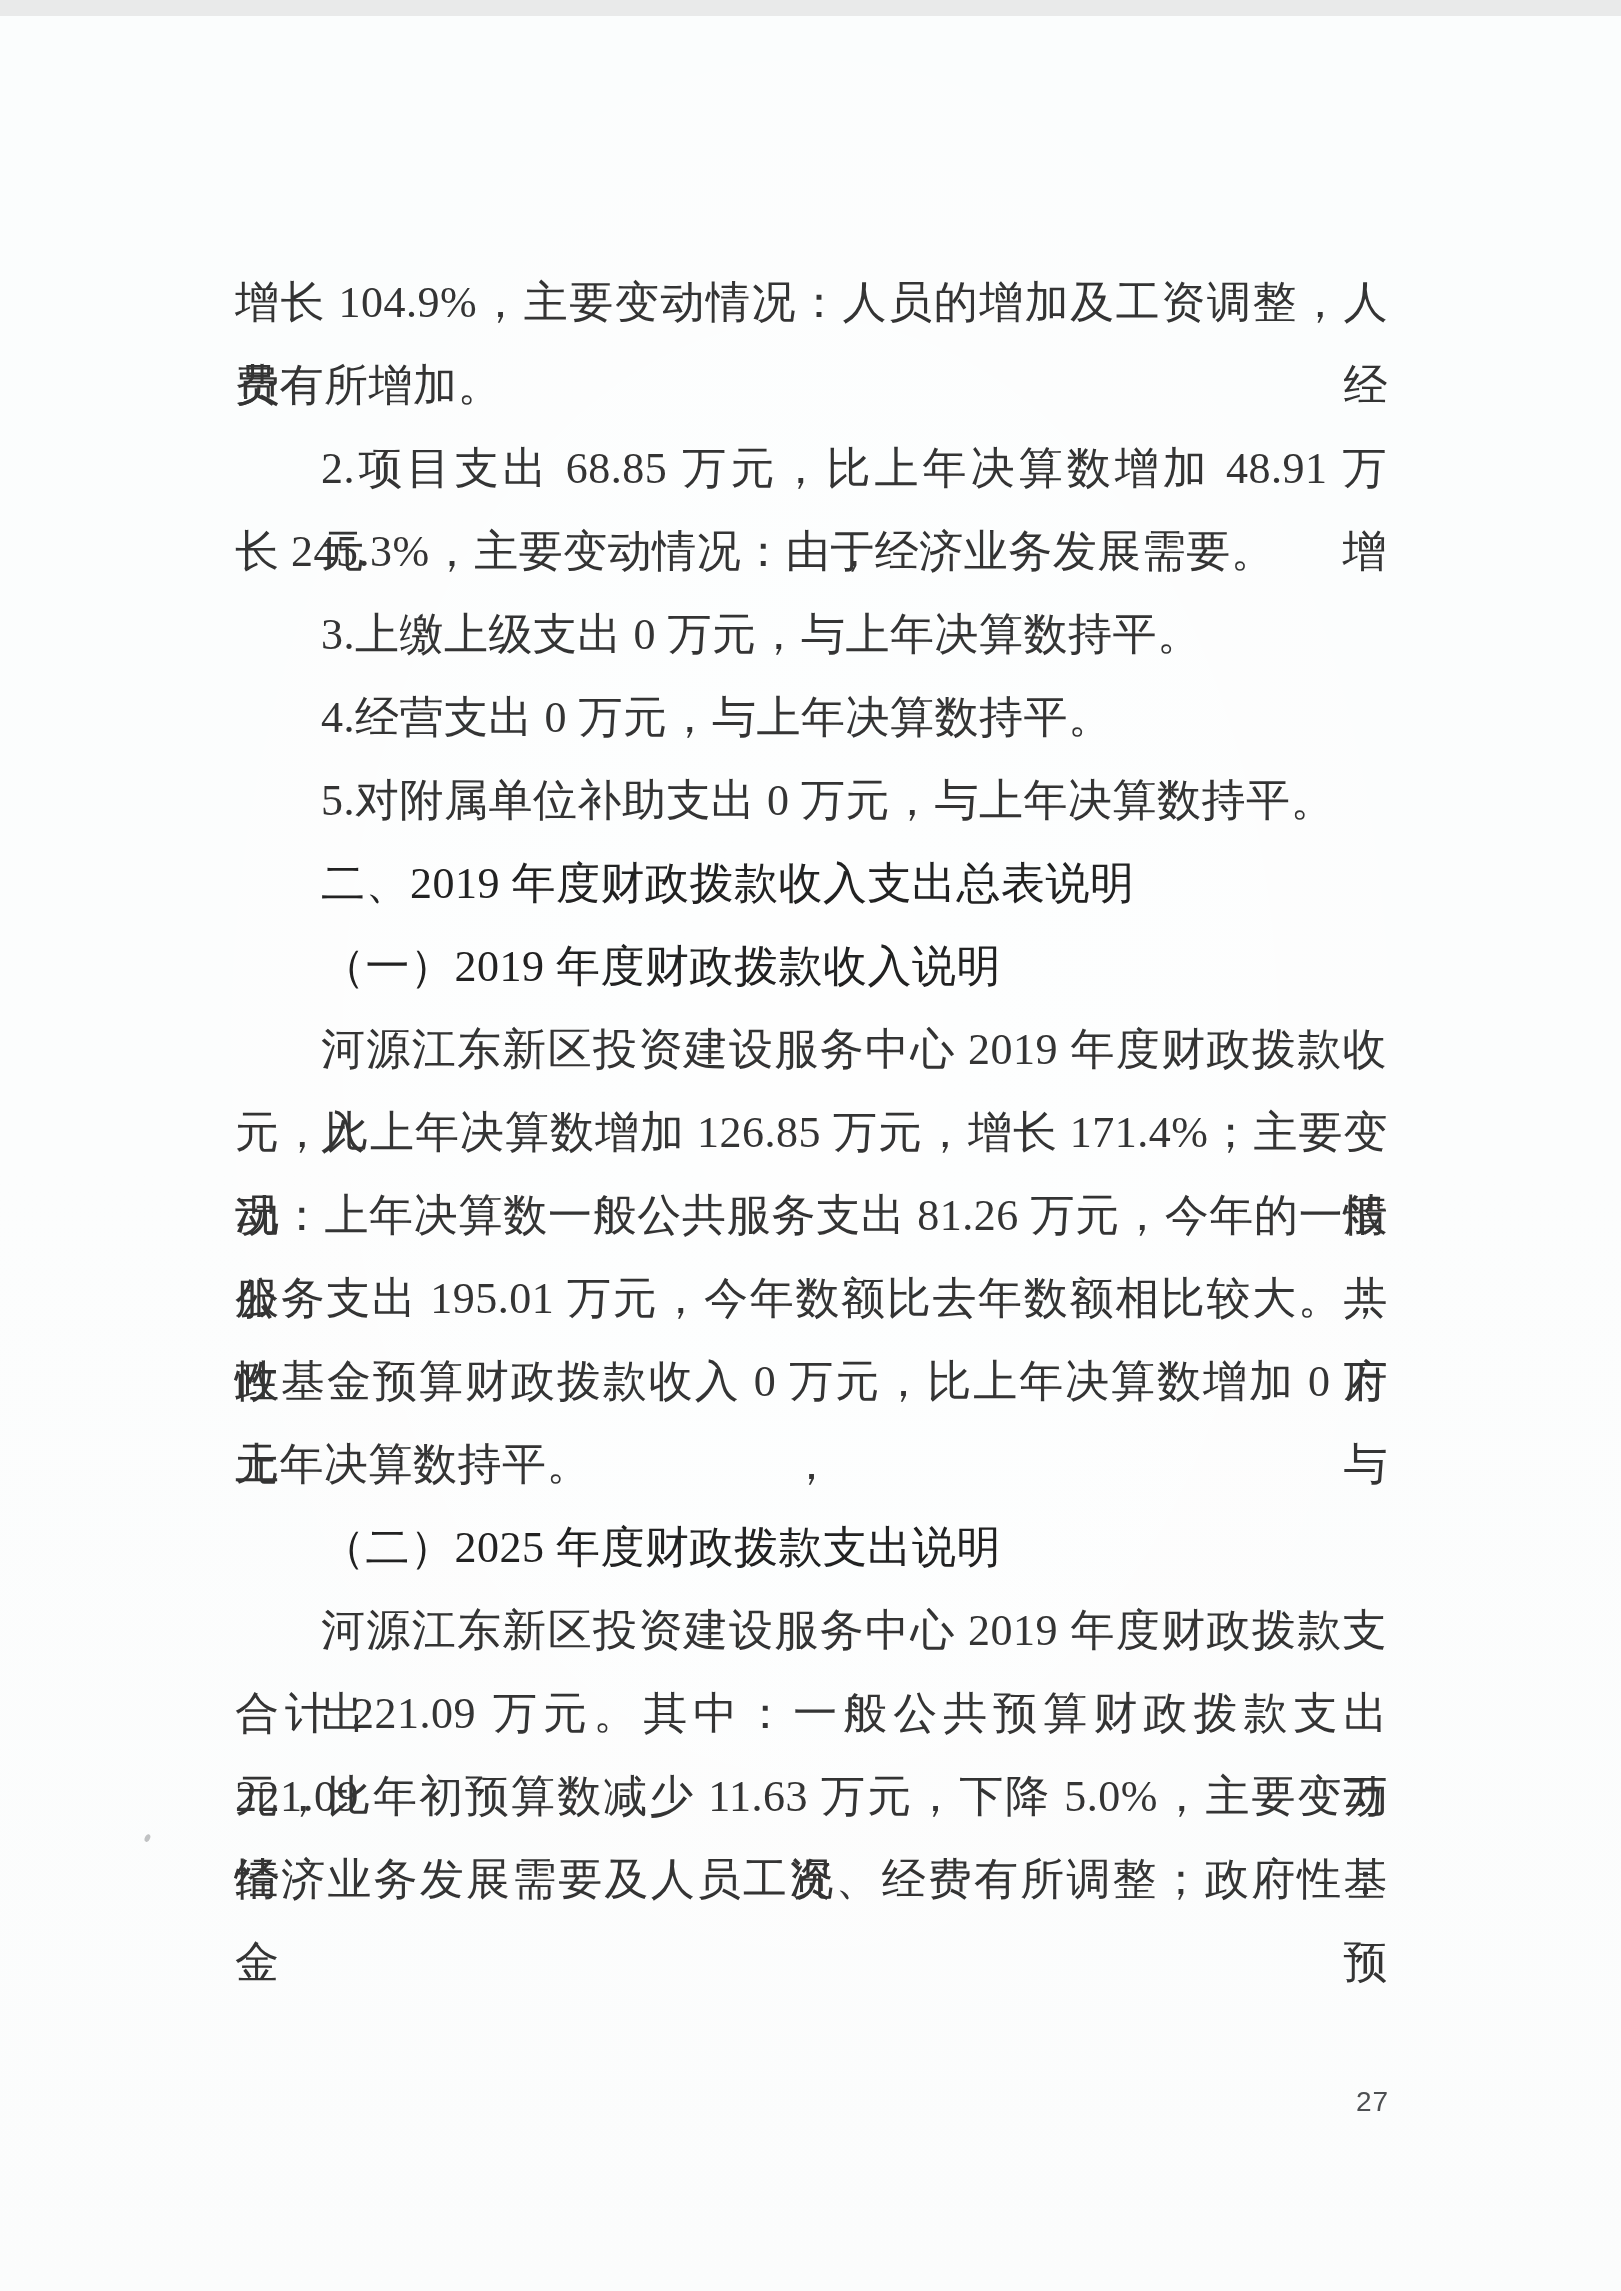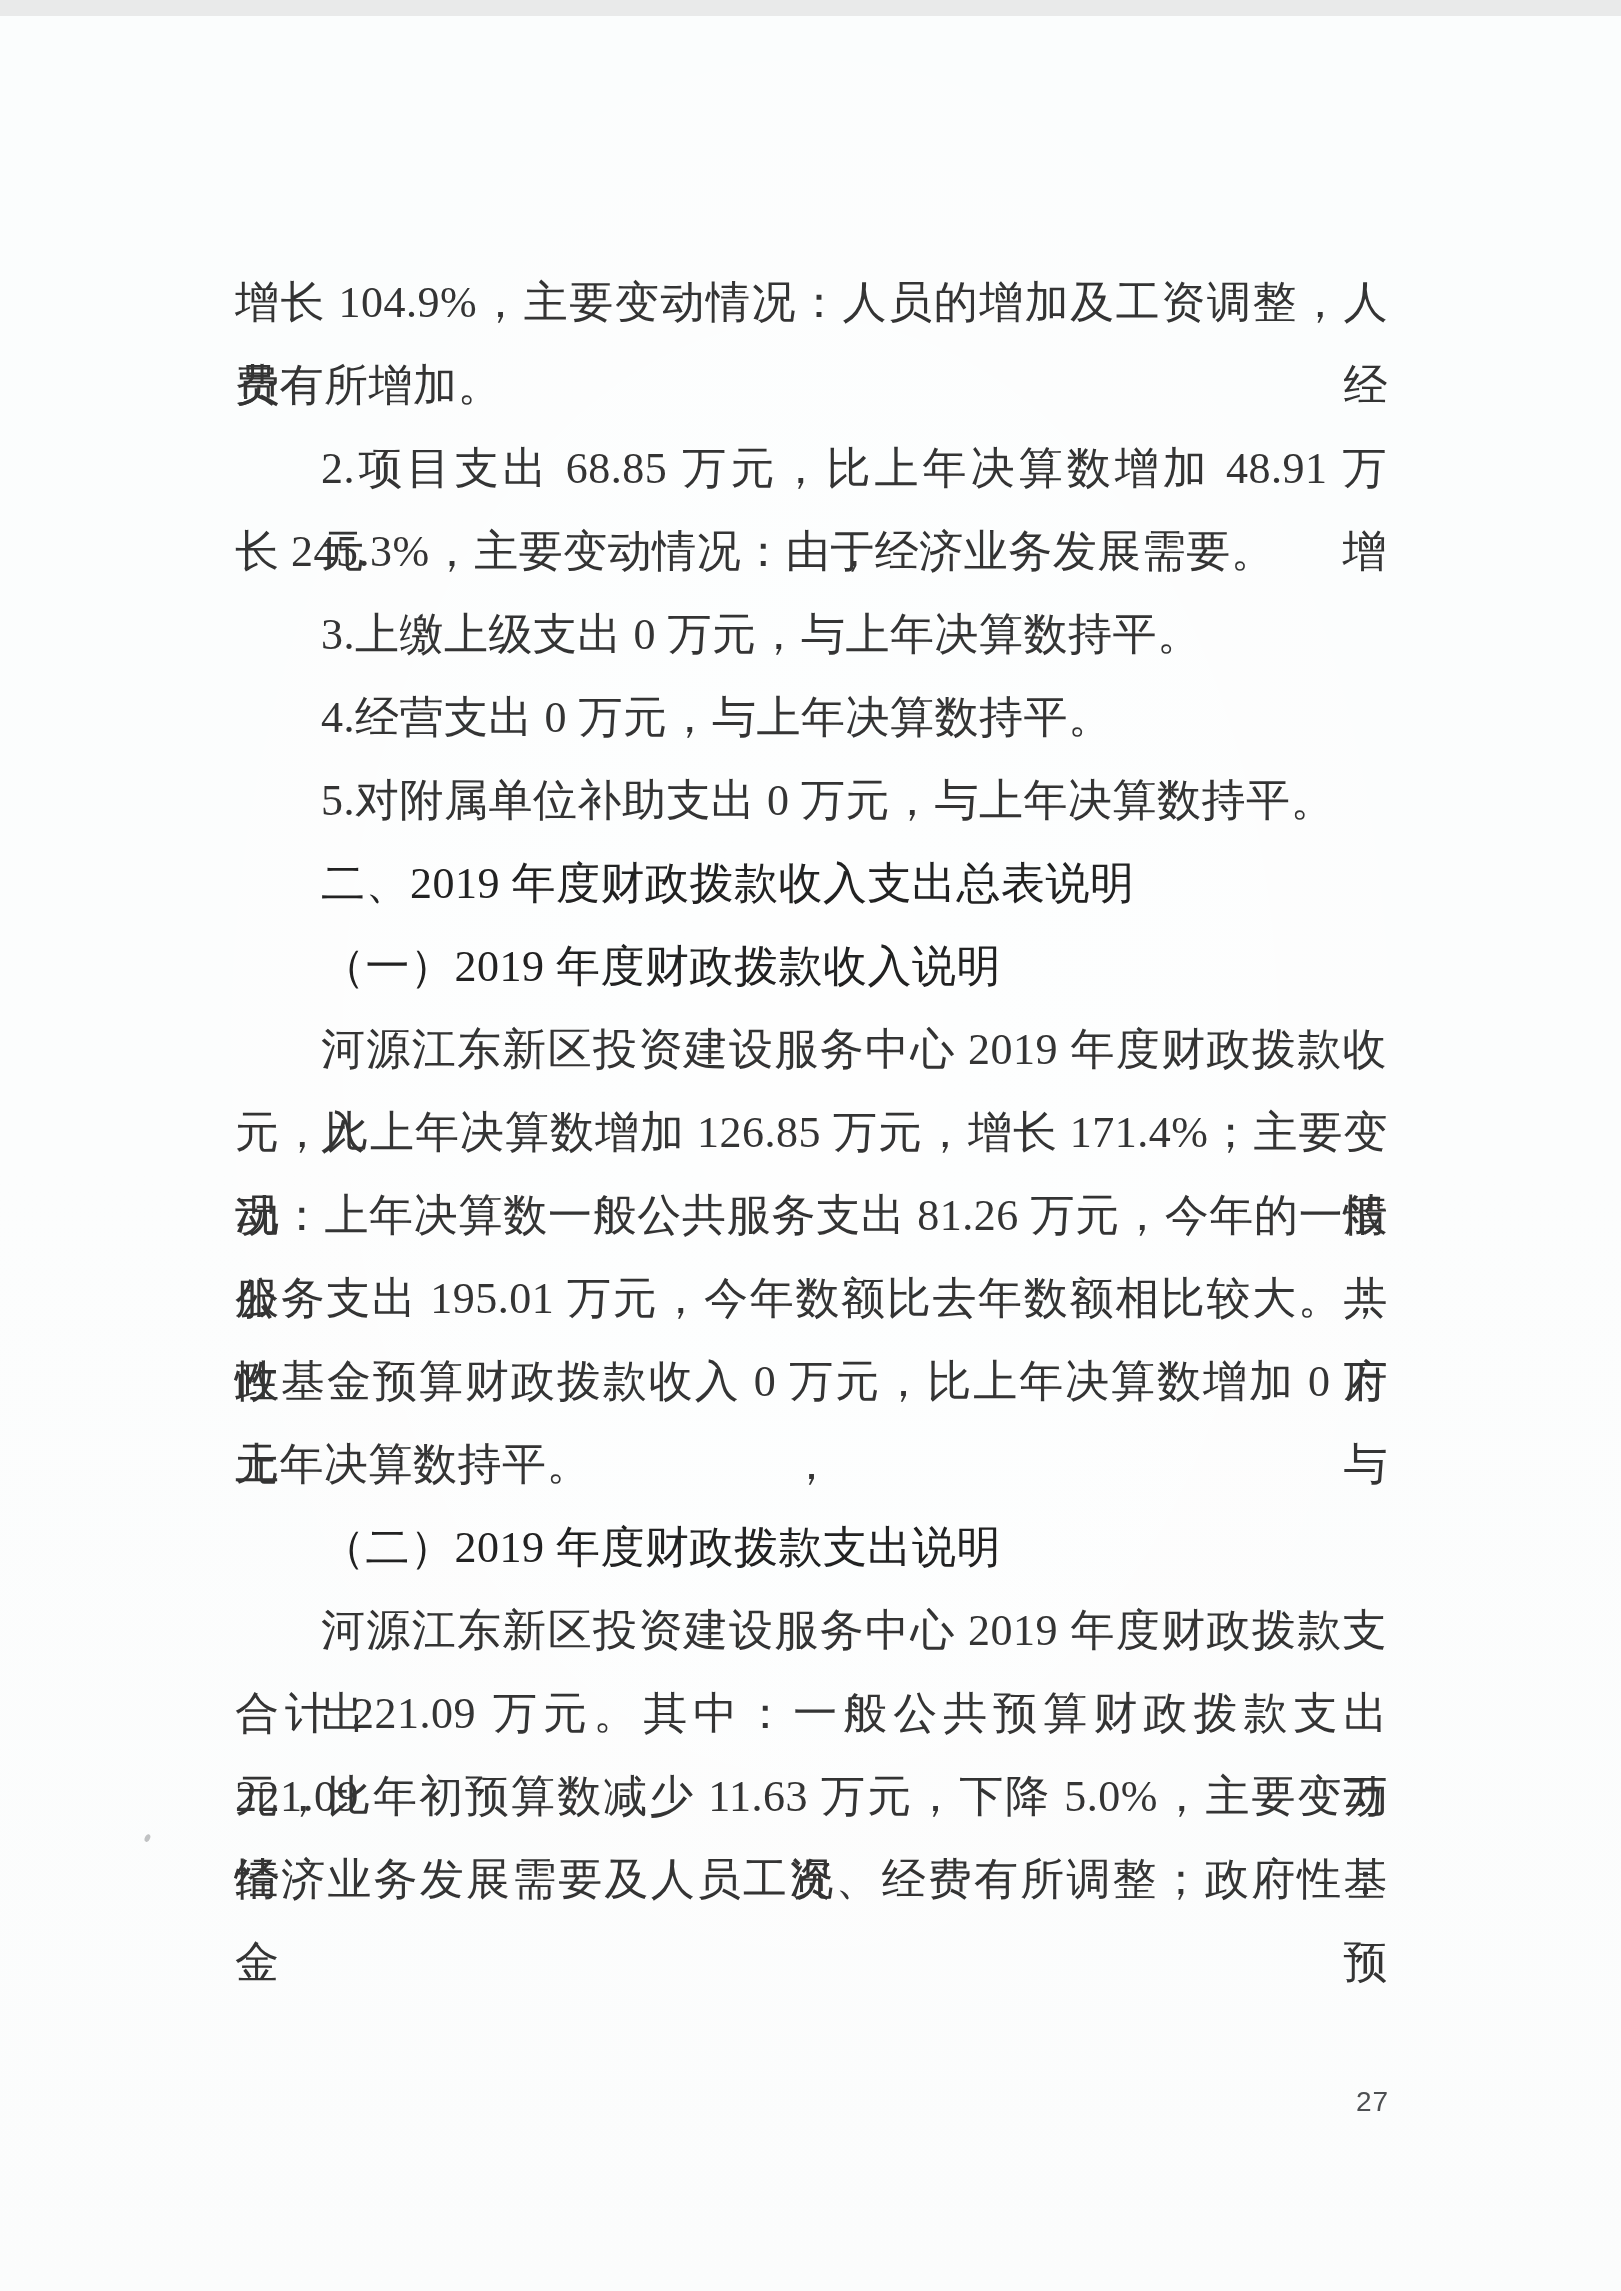--- a/index.html
+++ b/index.html
@@ -92,21 +92,21 @@
     <div class="line indent">4.经营支出 0 万元，与上年决算数持平。</div>
     <div class="line indent">5.对附属单位补助支出 0 万元，与上年决算数持平。</div>
     <div class="line heading indent">二、2019 年度财政拨款收入支出总表说明</div>
     <div class="line heading indent">（一）2019 年度财政拨款收入说明</div>
     <div class="line fill indent">河源江东新区投资建设服务中心 2019 年度财政拨款收入</div>
     <div class="line fill">元，比上年决算数增加 126.85 万元，增长 171.4%；主要变动情</div>
     <div class="line fill">况：上年决算数一般公共服务支出 81.26 万元，今年的一般公共</div>
     <div class="line fill">服务支出 195.01 万元，今年数额比去年数额相比较大。；政府</div>
     <div class="line fill">性基金预算财政拨款收入 0 万元，比上年决算数增加 0 万元，与</div>
     <div class="line">上年决算数持平。</div>
-    <div class="line heading indent">（二）2019 年度财政拨款支出说明</div>
+    <div class="line heading indent">（二）2025 年度财政拨款支出说明</div>
     <div class="line fill indent">河源江东新区投资建设服务中心 2019 年度财政拨款支出</div>
     <div class="line fill">合计 221.09 万元。其中：一般公共预算财政拨款支出 221.09 万</div>
     <div class="line fill">元，比年初预算数减少 11.63 万元，下降 5.0%，主要变动情况：</div>
     <div class="line fill">经济业务发展需要及人员工资、经费有所调整；政府性基金预</div>
   </div>
 
   <div class="speck"></div>
 
   <div class="page-number">27</div>
 

